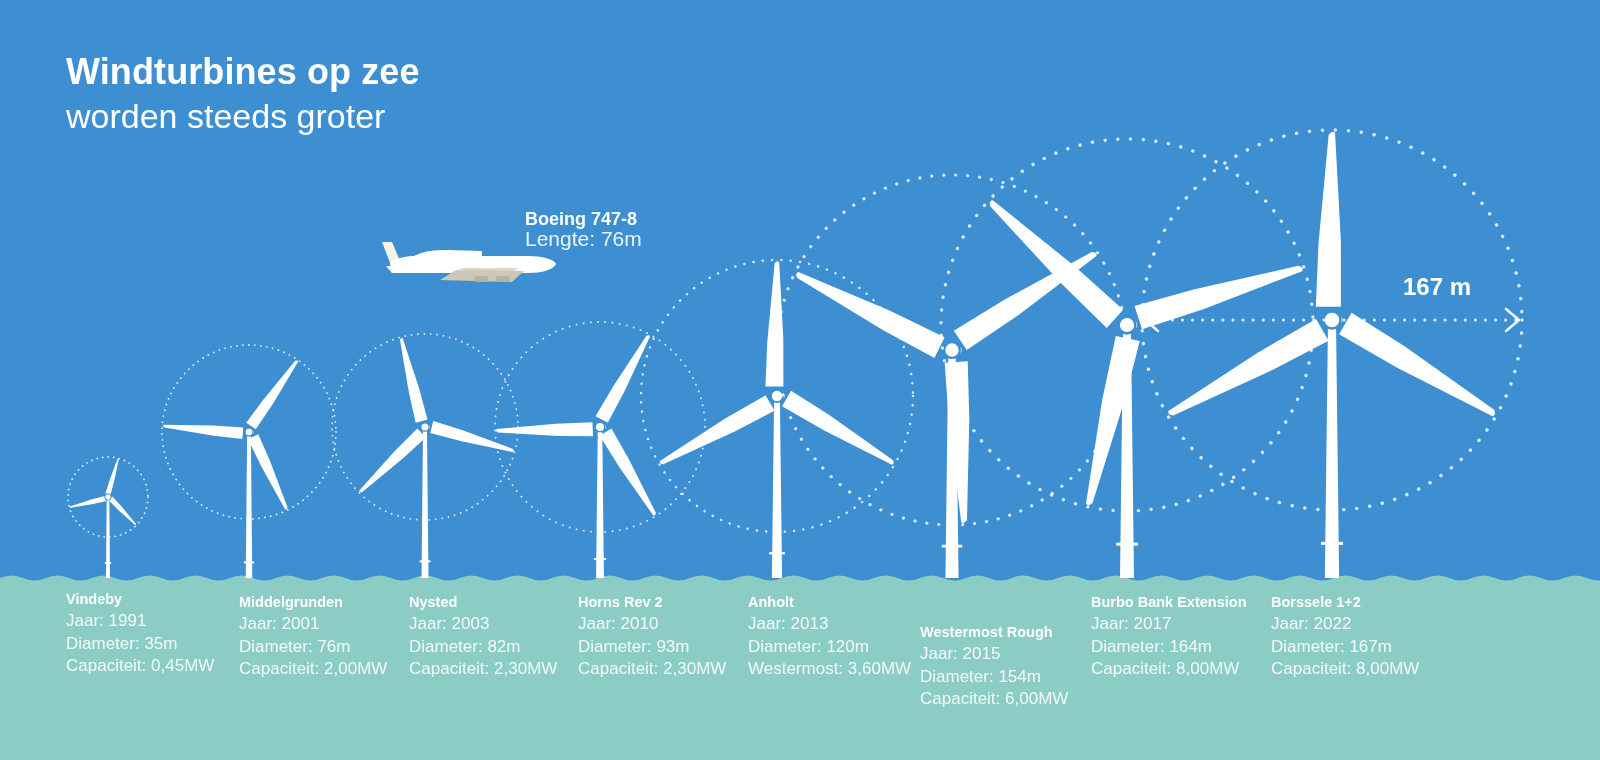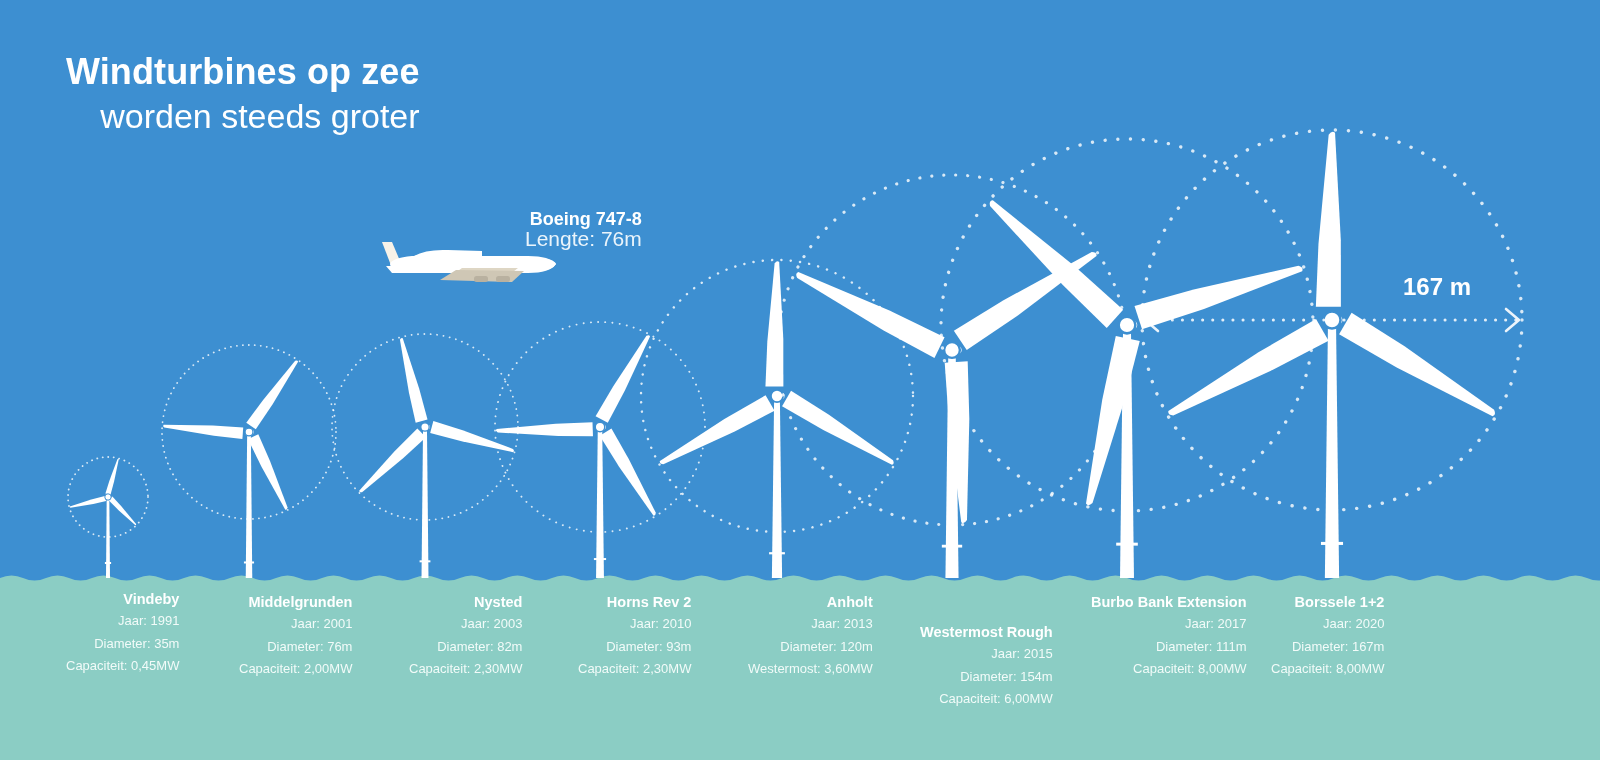--- a/index.html
+++ b/index.html
@@ -2,21 +2,21 @@
 <html><head>
 <meta charset="utf-8">
 <title>Windturbines op zee</title>
 <style>
   html,body{margin:0;padding:0;}
   body{
     width:1600px;height:760px;overflow:hidden;
     font-family:"Liberation Sans", sans-serif;
     background:#3d8fd1;
   }
-  #stage{position:relative;width:1600px;height:760px;overflow:hidden;background:#3d8fd1;text-align:right;}
+  #stage{position:relative;width:1600px;height:760px;overflow:hidden;background:#3d8fd1;}
 
   
   .sky{position:absolute;left:0;top:0;width:1600px;height:600px;background:#3d8fd1;}
   .sea{position:absolute;left:0;top:570px;width:1600px;height:190px;}
   .sea svg{display:block;width:1600px;height:190px;}
 
   
   .headline{position:absolute;left:66px;top:50px;z-index:40;}
   .headline .l1{
     font-size:36px;font-weight:bold;color:#ffffff;letter-spacing:0.1px;
@@ -45,21 +45,21 @@
   .turbines{position:absolute;left:0;top:0;width:1600px;height:600px;z-index:20;}
   .turbines svg{display:block;}
 
   
   .captions{position:absolute;left:0;top:588px;width:1600px;height:120px;z-index:50;}
   .caption{position:absolute;top:0;}
   .caption .name{
     font-size:14.5px;font-weight:bold;color:#ffffff;line-height:22px;white-space:nowrap;
   }
   .caption .row{
-    font-size:13px;font-weight:normal;color:#f2fbf9;line-height:22.5px;white-space:nowrap;
+    font-size:17px;font-weight:normal;color:#f2fbf9;line-height:22.5px;white-space:nowrap;
   }
 </style>
 </head>
 <body>
 
 <div id="stage">
 
   <div class="sky"></div>
 
   <div class="turbines">
@@ -225,24 +225,24 @@
       </div>
       <div class="caption" style="left: 920px; top: 3px; margin-top: 30px;">
         <div class="name">Westermost Rough</div>
         <div class="row">Jaar: 2015</div>
         <div class="row">Diameter: 154m</div>
         <div class="row">Capaciteit: 6,00MW</div>
       </div>
       <div class="caption" style="left: 1091px; top: 3px;">
         <div class="name">Burbo Bank Extension</div>
         <div class="row">Jaar: 2017</div>
-        <div class="row">Diameter: 111m</div>
+        <div class="row">Diameter: 164m</div>
         <div class="row">Capaciteit: 8,00MW</div>
       </div>
       <div class="caption" style="left: 1271px; top: 3px;">
         <div class="name">Borssele 1+2</div>
-        <div class="row">Jaar: 2020</div>
+        <div class="row">Jaar: 2022</div>
         <div class="row">Diameter: 167m</div>
         <div class="row">Capaciteit: 8,00MW</div>
       </div>
     </div>
 
 </div>
 
 </body></html>

